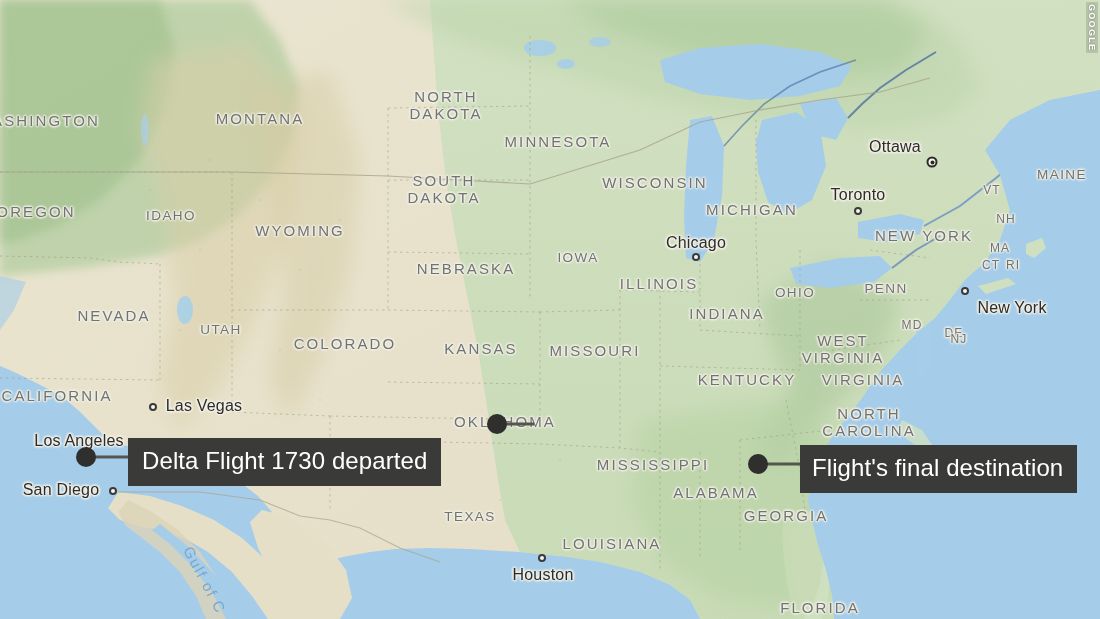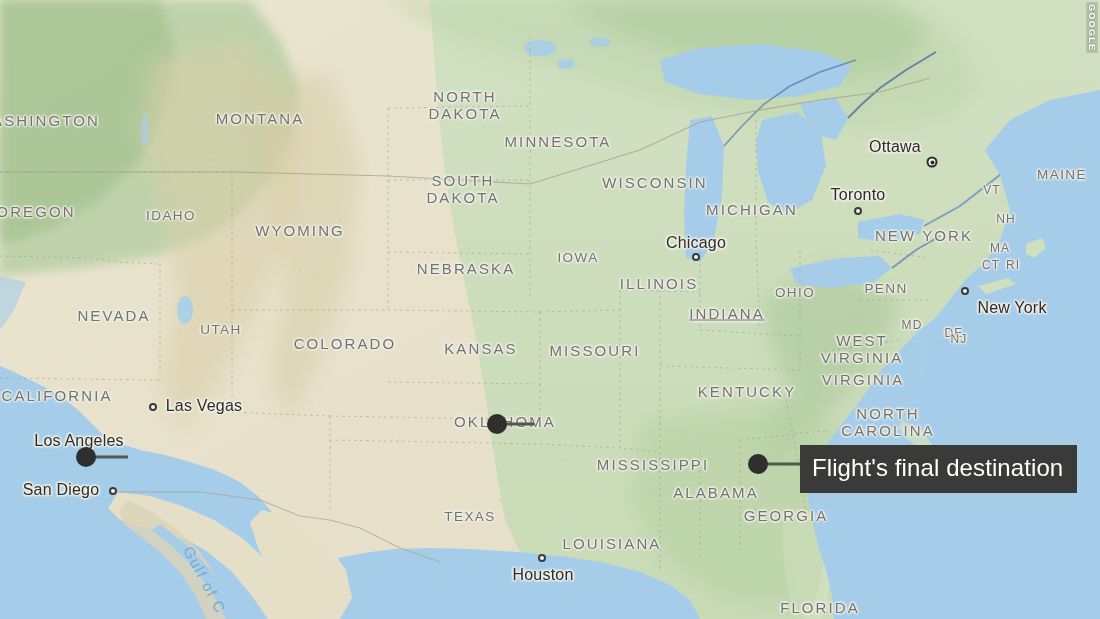--- a/index.html
+++ b/index.html
@@ -29,21 +29,21 @@
   }
   .state{
     color:#6f7472;
     font-size:15px;
     letter-spacing:2.1px;
     font-weight:400;
     text-shadow:
       0 0 3px #f2efe6, 0 0 3px #f2efe6, 1px 0 2px #f2efe6,
       -1px 0 2px #f2efe6, 0 1px 2px #f2efe6, 0 -1px 2px #f2efe6;
   }
-  .state.two-line{line-height:1.12;text-align:center;margin-left:19px;}
+  .state.two-line{line-height:1.12;text-align:center;}
   .state.sm{font-size:13.5px;letter-spacing:1.4px;}
   .state.xs{font-size:12px;letter-spacing:1.1px;}
 
   .country{
     color:#2b2b2b;
     font-size:25px;
     font-weight:700;
     letter-spacing:2.4px;
     text-shadow:
       0 0 4px #f4f1e7, 0 0 4px #f4f1e7, 0 0 6px #f4f1e7,
@@ -350,25 +350,25 @@
       <div class="m-label state" style="left: 57px; top: 395px;">CALIFORNIA</div>
       <div class="m-label state" style="left: 345px; top: 343px;">COLORADO</div>
       <div class="m-label state two-line" style="left: 446px; top: 106px;">NORTH<br>DAKOTA</div>
       <div class="m-label state two-line" style="left: 444px; top: 190px;">SOUTH<br>DAKOTA</div>
       <div class="m-label state" style="left: 558px; top: 141px;">MINNESOTA</div>
       <div class="m-label state" style="left: 466px; top: 268px;">NEBRASKA</div>
       <div class="m-label state sm" style="left: 578px; top: 257px;">IOWA</div>
       <div class="m-label state" style="left: 655px; top: 182px;">WISCONSIN</div>
       <div class="m-label state" style="left: 752px; top: 209px;">MICHIGAN</div>
       <div class="m-label state" style="left: 659px; top: 283px;">ILLINOIS</div>
-      <div class="m-label state" style="left: 727px; top: 313px; text-decoration: underline;">INDIANA</div>
+      <div class="m-label state" style="left: 727px; top: 313px;">INDIANA</div>
       <div class="m-label state sm" style="left: 795px; top: 292px;">OHIO</div>
       <div class="m-label state" style="left: 481px; top: 348px;">KANSAS</div>
       <div class="m-label state" style="left: 595px; top: 350px;">MISSOURI</div>
-      <div class="m-label state" style="left: 747px; top: 379px; margin-top: 12px;">KENTUCKY</div>
+      <div class="m-label state" style="left: 747px; top: 379px;">KENTUCKY</div>
       <div class="m-label state two-line" style="left: 843px; top: 350px;">WEST<br>VIRGINIA</div>
       <div class="m-label state" style="left: 863px; top: 379px;">VIRGINIA</div>
       <div class="m-label state two-line" style="left: 869px; top: 423px;">NORTH<br>CAROLINA</div>
       <div class="m-label state sm" style="left: 886px; top: 288px;">PENN</div>
       <div class="m-label state xs" style="left: 912px; top: 325px;">MD</div>
       <div class="m-label state xs" style="left: 938px; top: 333px; padding-left: 32px;">DE</div>
       <div class="m-label state xs" style="left: 959px; top: 339px;">NJ</div>
       <div class="m-label state" style="left: 924px; top: 235px;">NEW YORK</div>
       <div class="m-label state xs" style="left: 992px; top: 190px;">VT</div>
       <div class="m-label state xs" style="left: 1006px; top: 219px;">NH</div>
@@ -398,20 +398,21 @@
       <div class="city-dot capital" style="left: 932px; top: 162px;"></div>
       <div class="m-label city" style="left: 895px; top: 147px;">Ottawa</div>
       <div class="city-dot" style="left: 965px; top: 291px;"></div>
       <div class="m-label city" style="left: 1012px; top: 308px;">New York</div>
       <div class="m-label water-label" style="left: 205px; top: 580px; transform: translate(-50%, -50%) rotate(62deg);">Gulf of C</div>
     </div>
 
   <div class="layer" id="anno-layer">
       <div class="anno-leader" style="left: 86px; width: 42px; top: 457px;"></div>
       <div class="anno-dot" style="left: 86px; top: 457px;"></div>
+      <div class="anno-box" style="left: 128px; top: 438px;">Delta Flight 1730 departed</div>
       <div class="anno-leader" style="left: 497px; width: 37px; top: 424px;"></div>
       <div class="anno-dot" style="left: 497px; top: 424px;"></div>
       <div class="anno-leader" style="left: 758px; width: 42px; top: 464px;"></div>
       <div class="anno-dot" style="left: 758px; top: 464px;"></div>
       <div class="anno-box" style="left: 800px; top: 445px; padding-left: 12px;">Flight's final destination</div>
     </div>
 
 </div>
 
 </body></html>

